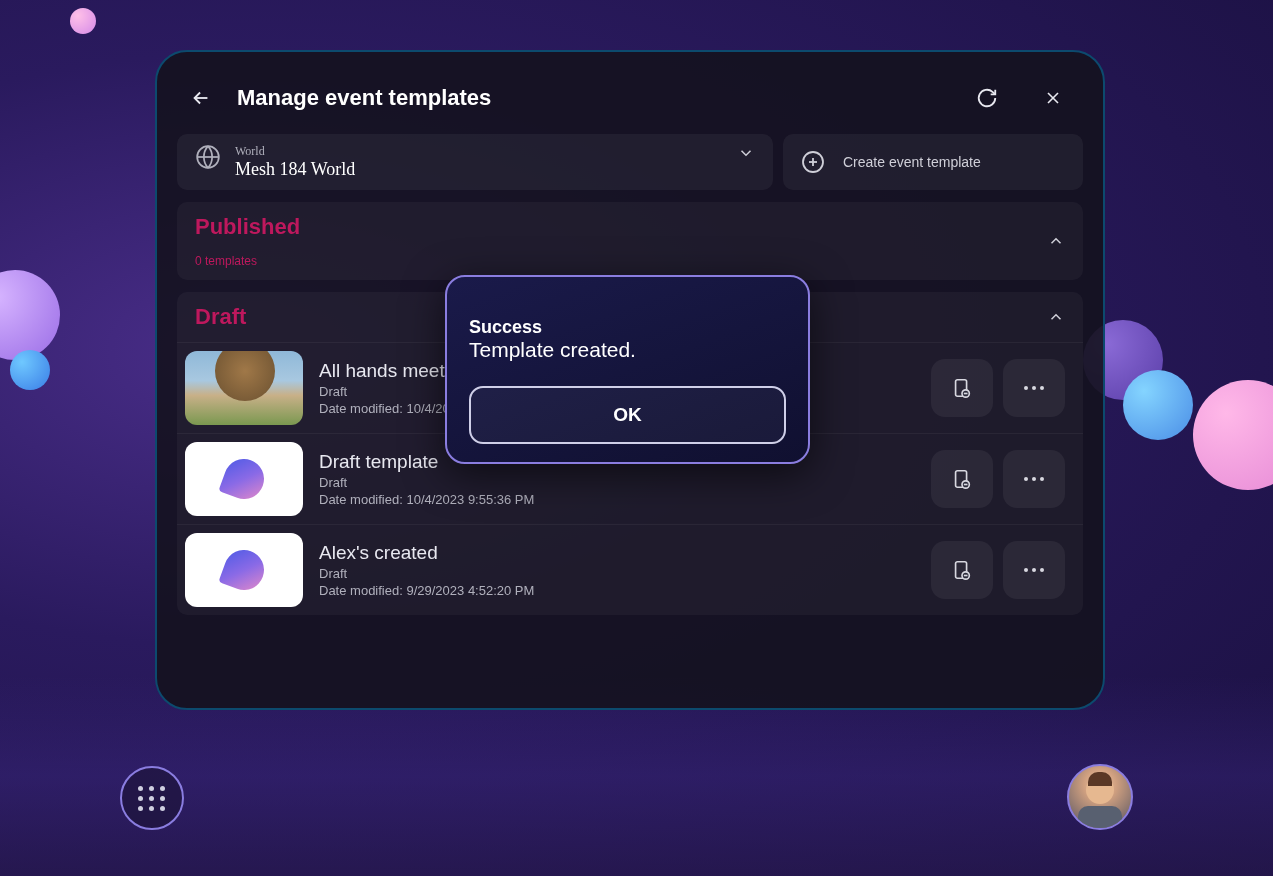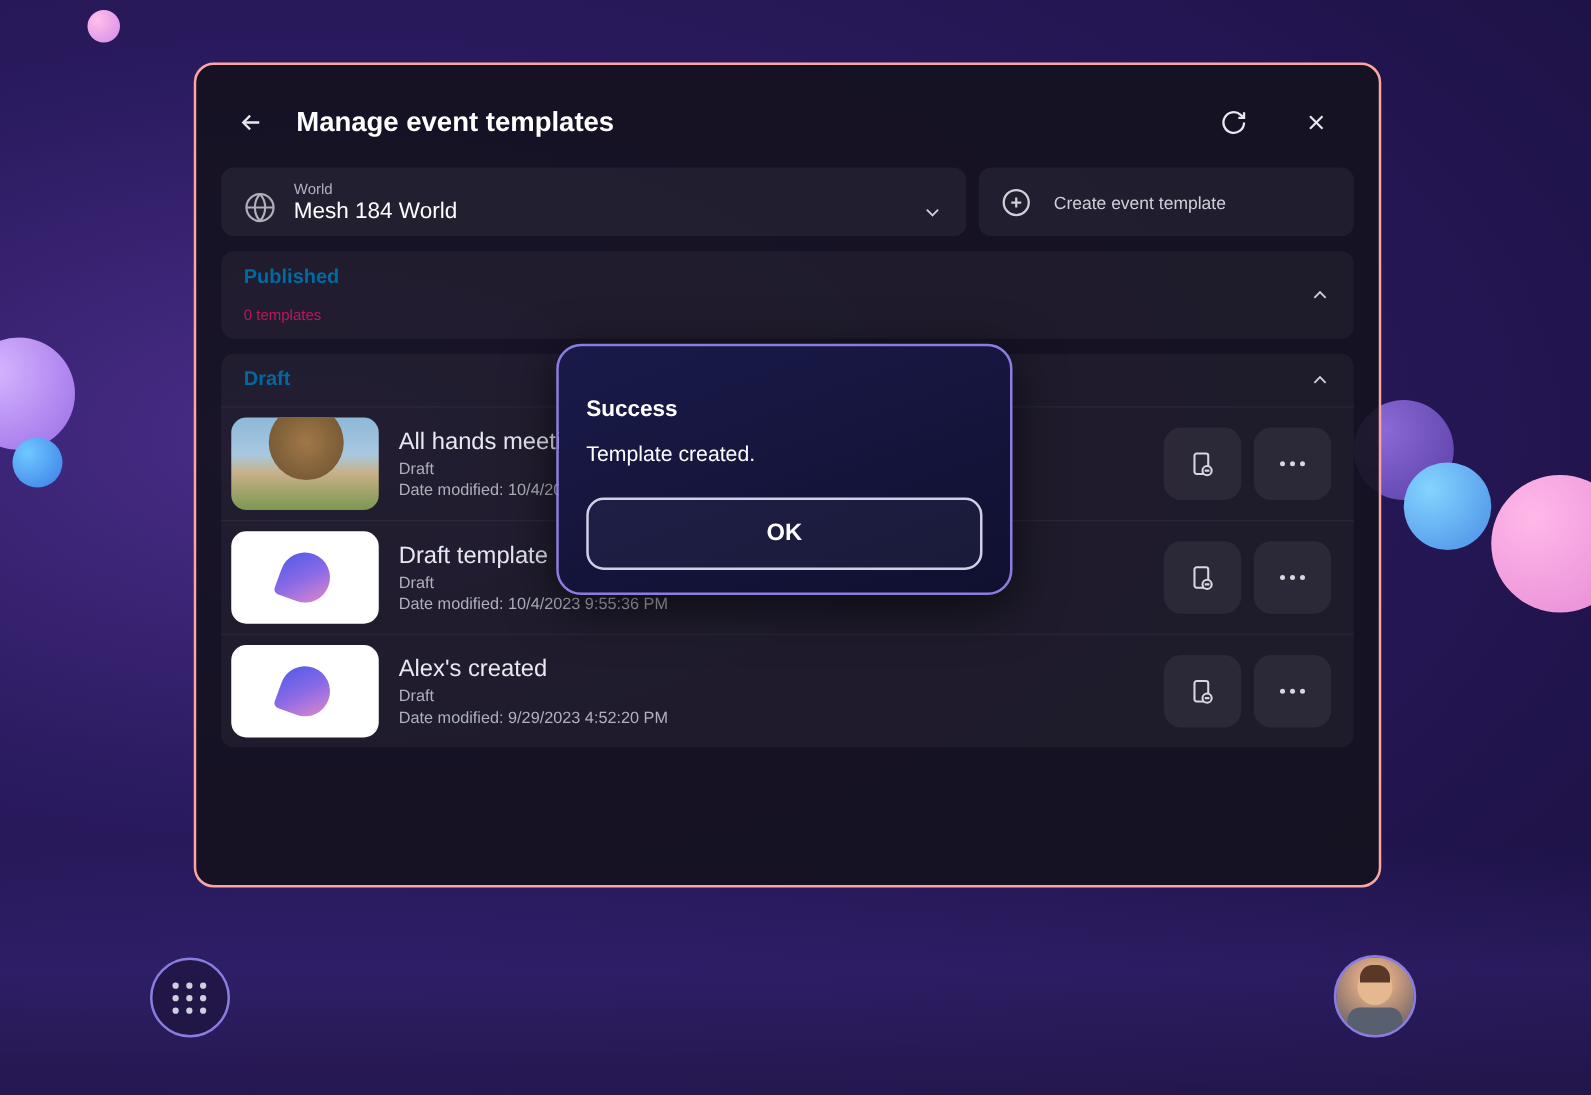--- a/index.html
+++ b/index.html
@@ -20,58 +20,59 @@
   .orb5 { width: 70px; height: 70px; background: radial-gradient(circle at 30% 30%, #84d4ff, #4a8de6); top: 370px; right: 80px; }
   .orb6 { width: 80px; height: 80px; background: radial-gradient(circle at 30% 30%, #8a6ad6, #5a3ea8); top: 320px; right: 110px; }
   .horizon { position: absolute; bottom: 0; left: 0; right: 0; height: 200px; background: linear-gradient(to bottom, rgba(80,50,160,0) 0%, rgba(60,40,130,0.4) 50%, rgba(40,25,80,0.6) 100%); }
 
   
   .panel {
     position: absolute;
     top: 50px; left: 155px;
     width: 950px; height: 660px;
     background: rgba(20,18,30,0.9);
-    border: 2px solid #fca5a5;
-    border-radius: 16px;
+    border: 2px solid #0c4a6e;
+    border-radius: 32px;
     padding: 20px;
   }
   .header {
     display: flex; align-items: center; gap: 18px;
     padding: 8px 6px 18px 6px;
   }
   .icon-btn {
     width: 36px; height: 36px; display: flex; align-items: center; justify-content: center;
     color: #e8e8f0; cursor: pointer; border-radius: 8px;
   }
   .title { flex: 1; font-size: 22px; font-weight: 600; color: #fff; }
   .hdr-actions { display: flex; gap: 30px; margin-right: 6px; }
 
   .row { display: flex; gap: 10px; }
   .world-select {
     flex: 1; background: rgba(255,255,255,0.05); border-radius: 10px;
-    display: flex; align-items: flex-end; gap: 14px; padding: 10px 18px;
+    display: flex; align-items: flex-start; gap: 14px; padding: 10px 18px;
     cursor: pointer;
+    font-family: Liberation Serif, serif;
   }
   .world-select .labels { flex: 1; }
   .world-select .small { font-size: 12px; color: #b0b0bc; }
   .world-select .big { font-size: 18px; color: #fff; font-weight: 500; }
   .create-btn {
     width: 300px; background: rgba(255,255,255,0.05); border-radius: 10px;
     display: flex; align-items: center; gap: 18px; padding: 10px 18px;
     color: #cfcfd8; font-size: 14px; cursor: pointer;
   }
 
   .section {
     margin-top: 12px; background: rgba(255,255,255,0.04); border-radius: 10px;
   }
   .section-hdr {
     display: flex; align-items: center; padding: 12px 18px; cursor: pointer;
   }
   .section-hdr .s-info { flex: 1; }
-  .section-hdr .s-title { font-size: 16px; font-weight: 600; color: #0369a1; }
+  .section-hdr .s-title { font-size: 22px; font-weight: 600; color: #be185d; }
   .section-hdr .s-sub { font-size: 12px; color: #be185d; margin-top: 14px; }
 
   .tpl-list { display: flex; flex-direction: column; }
   .tpl-item {
     display: flex; align-items: center; gap: 16px; padding: 8px 18px 8px 8px;
     border-top: 1px solid rgba(255,255,255,0.05);
   }
   .thumb {
     width: 118px; height: 74px; border-radius: 12px; flex-shrink: 0;
     background: #fff; display: flex; align-items: center; justify-content: center;
@@ -103,21 +104,21 @@
 
   
   .modal {
     position: absolute; top: 275px; left: 445px; width: 365px;
     background: linear-gradient(160deg, #1a1a4a 0%, #101030 100%);
     border: 2px solid #8a7de0; border-radius: 20px;
     padding: 22px 22px 18px 22px;
     box-shadow: 0 10px 40px rgba(0,0,0,0.6);
   }
   .modal-title { font-size: 18px; font-weight: 700; color: #fff; margin-top: 18px; }
-  .modal-msg { font-size: 17px; color: #fff; margin-top: 16px; }
+  .modal-msg { font-size: 21px; color: #fff; }
   .modal-ok {
     margin-top: 24px; height: 58px; border: 2px solid #cfcfe8; border-radius: 14px;
     background: rgba(255,255,255,0.04);
     display: flex; align-items: center; justify-content: center;
     font-size: 19px; font-weight: 600; color: #fff; cursor: pointer;
   }
 
   
   .menu-btn {
     position: absolute; bottom: 46px; left: 120px;

